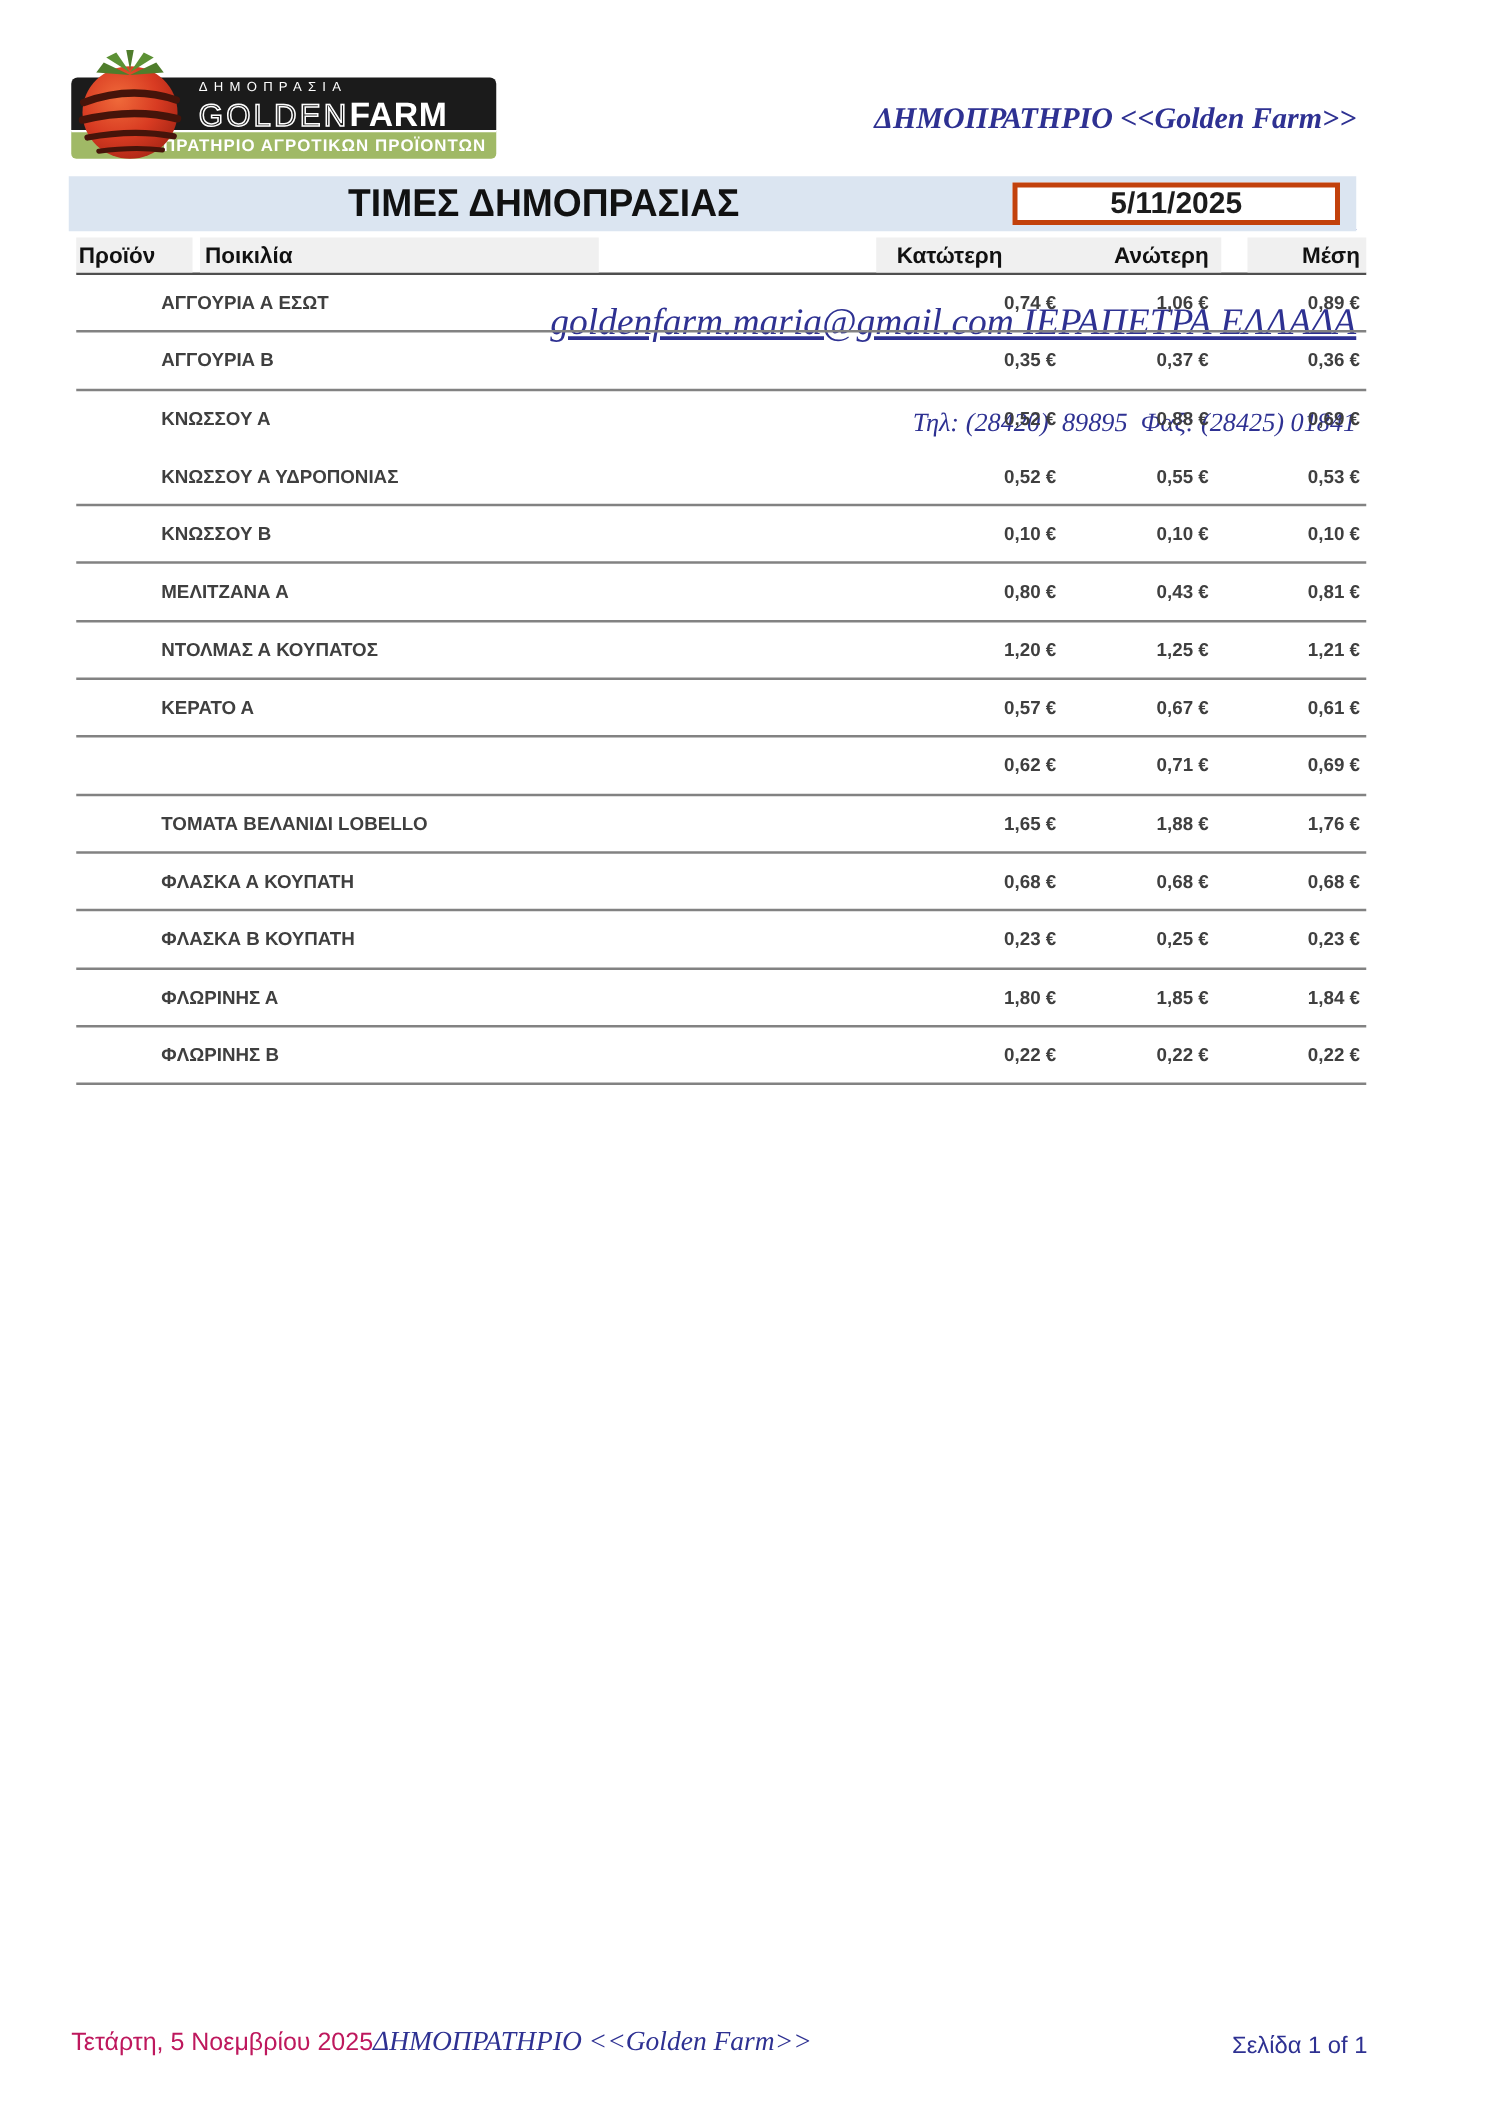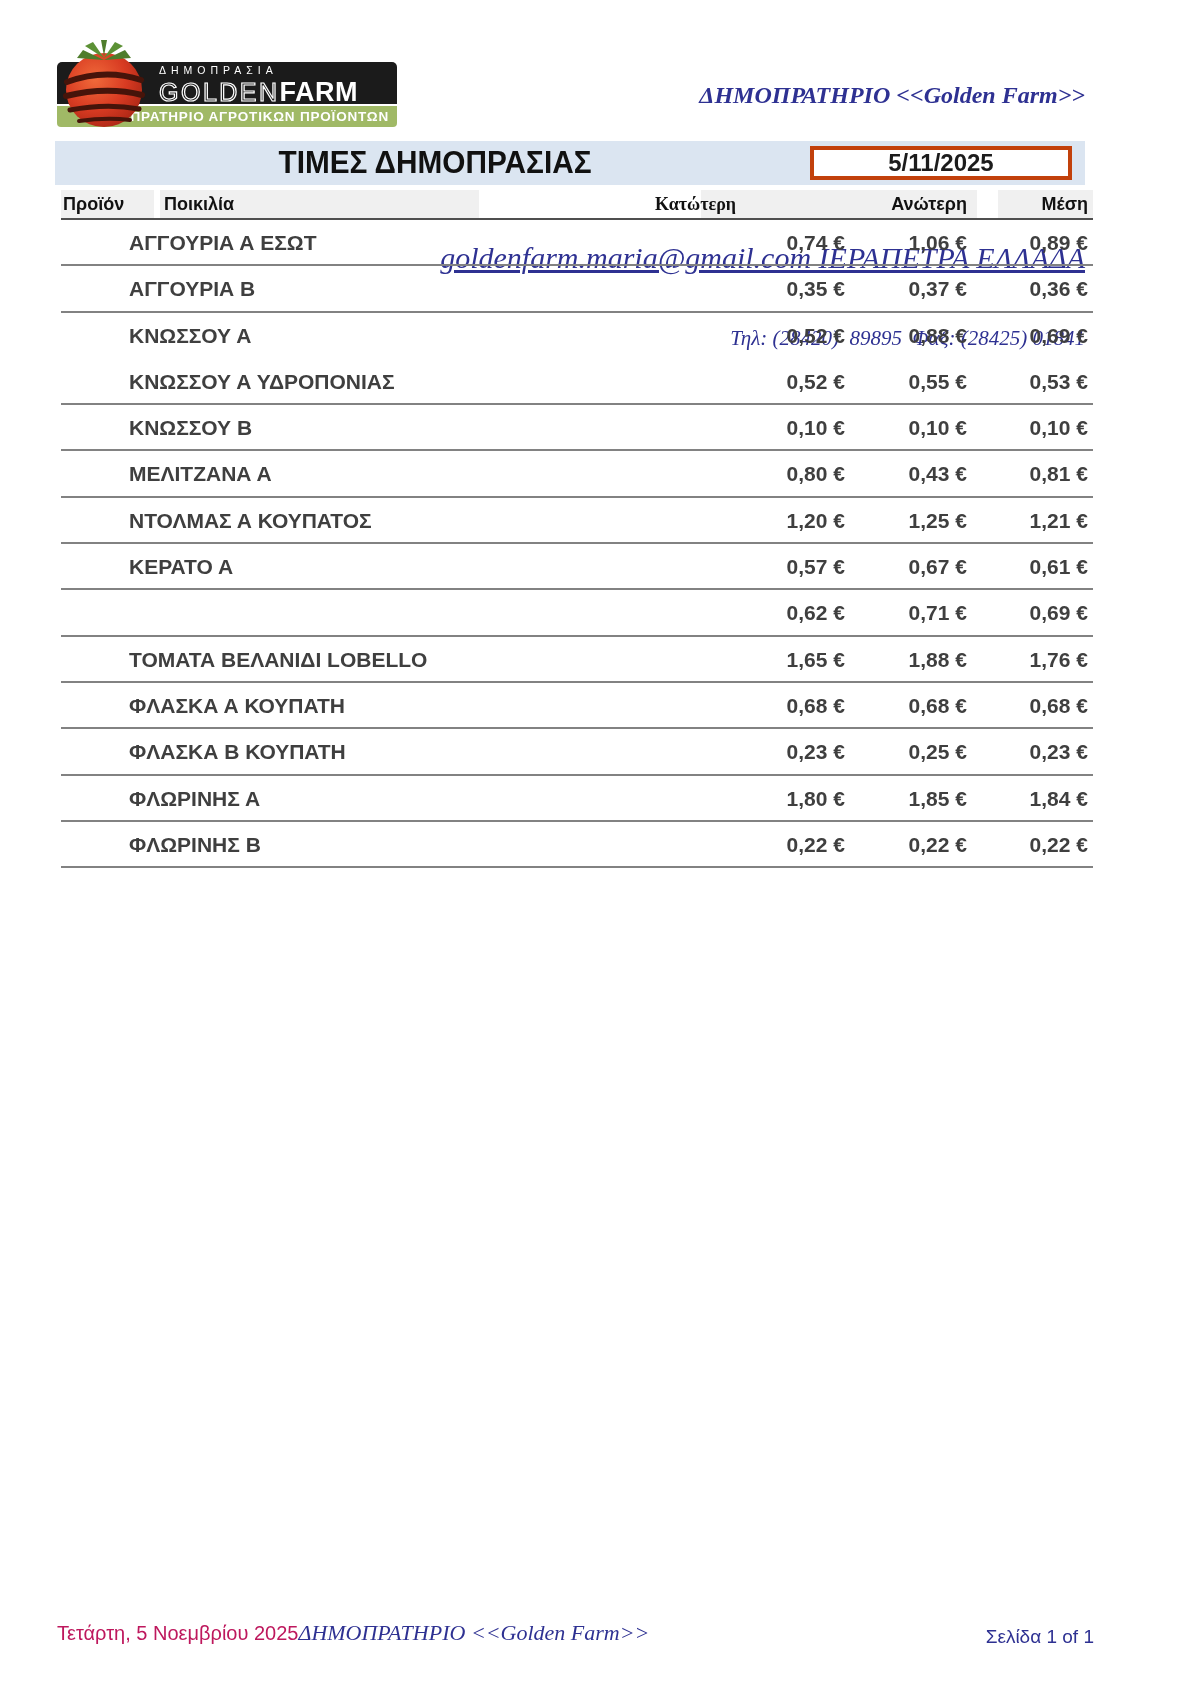--- a/index.html
+++ b/index.html
@@ -80,29 +80,29 @@
   .hb1 { left: 0; width: 93px; }
   .hb2 { left: 99px; width: 319px; }
   .hb3 { left: 640px; width: 276px; }
   .hb4 { left: 937px; width: 95px; }
   .th {
     position: absolute; top: 0; height: 28px; line-height: 28px;
     font-size: 18px; font-weight: bold; color: #111111;
   }
   .th-product { left: 2px; }
   .th-variety { left: 103px; }
-  .th-min { left: 594px; width: 180px; text-align: left; font-family: Liberation Serif, serif; }
+  .th-min { left: 561px; width: 180px; text-align: right; }
   .th-max { left: 726px; width: 180px; text-align: right; }
   .th-avg { left: 847px; width: 180px; text-align: right; }
 
   .trow { position: relative; height: 46.3px; }
   .trow.div { border-bottom: 2px solid #828282; }
   .trow span {
     position: absolute; top: 0; height: 44px; line-height: 46px;
-    font-size: 21px; font-weight: bold; color: var(--text-dark);
+    font-size: 15px; font-weight: bold; color: var(--text-dark);
     white-space: nowrap;
   }
   .c-product { left: 68px; }
   .c-min { left: 604px; width: 180px; text-align: right; }
   .c-max { left: 726px; width: 180px; text-align: right; }
   .c-avg { left: 847px; width: 180px; text-align: right; }
 
   
   .footer-left {
     position: absolute; left: 57px; top: 1620px; white-space: pre;

